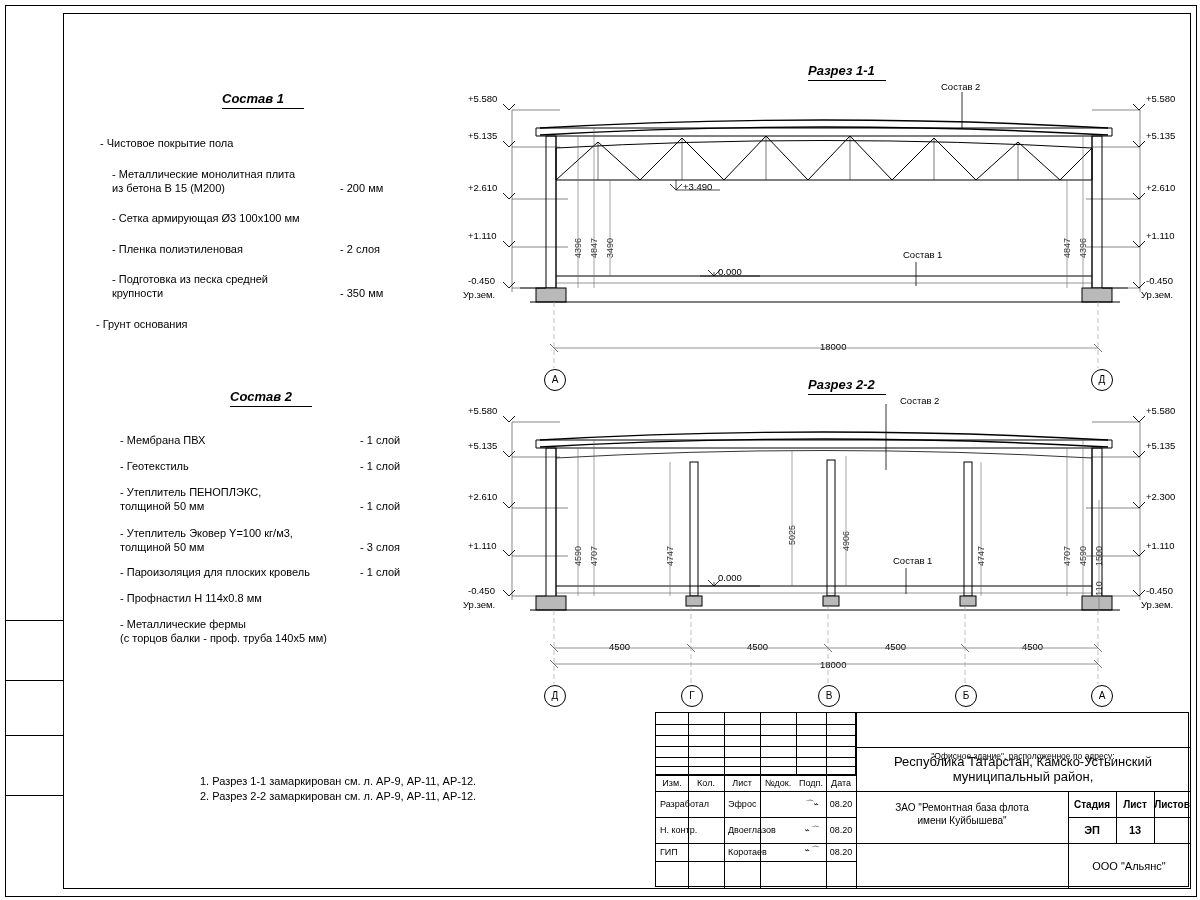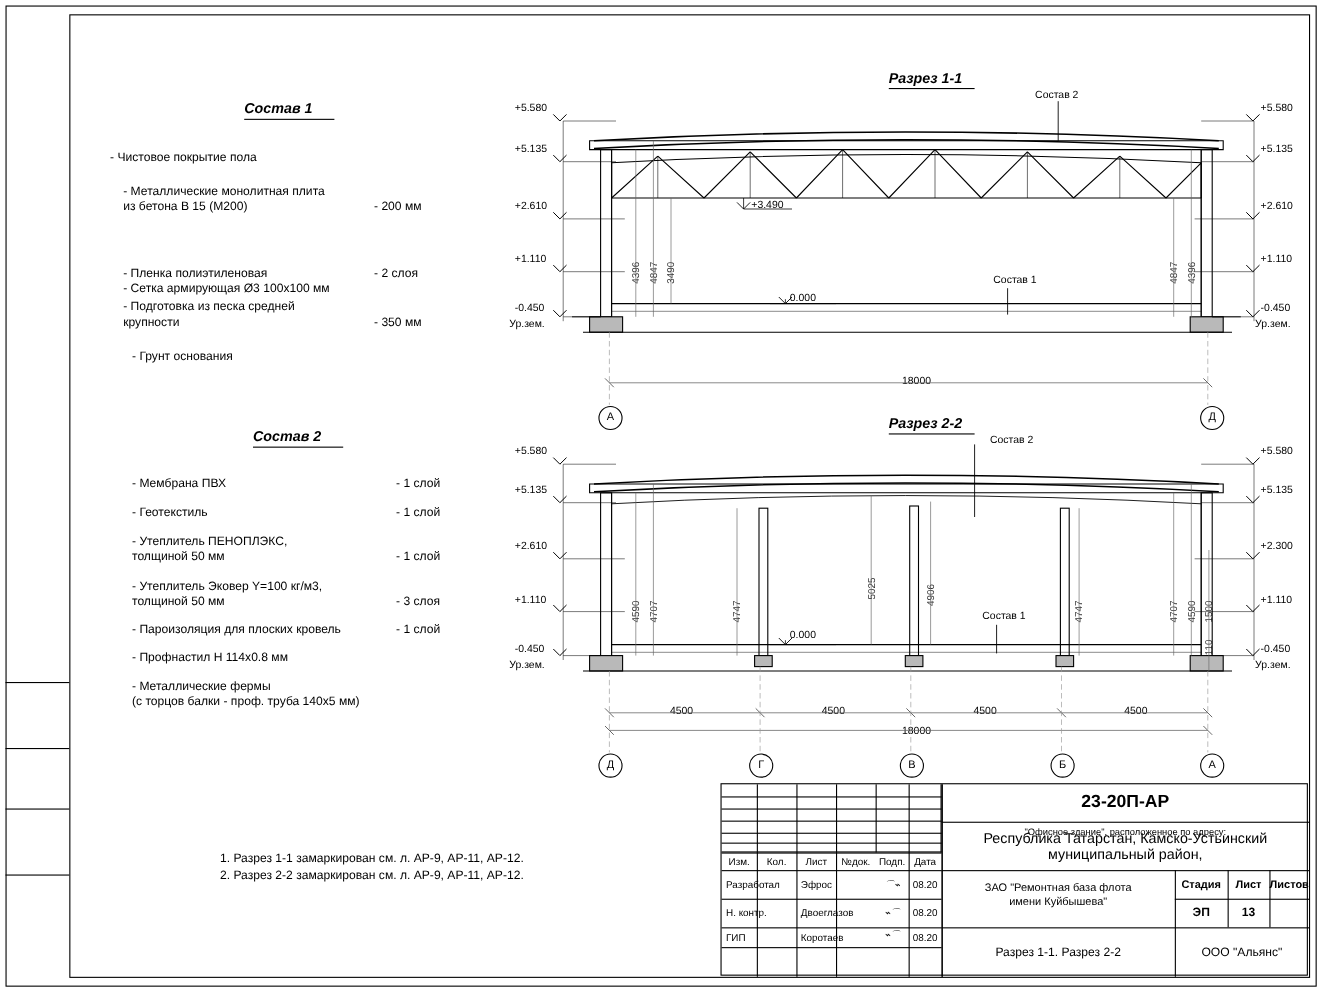--- a/index.html
+++ b/index.html
@@ -48,30 +48,30 @@
 
   <div class="t it b" style="left:222px;top:92px;font-size:13px;">Состав 1</div>
   <div class="title-ul" style="left:222px;top:108px;width:82px;"></div>
 
   <div class="t" style="left:100px;top:137px;">- Чистовое покрытие пола</div>
 
   <div class="t" style="left:112px;top:168px;">- Металлические  монолитная плита</div>
   <div class="t" style="left:112px;top:182px;">  из бетона В 15 (М200)</div>
   <div class="t" style="left:340px;top:182px;">- 200 мм</div>
 
-  <div class="t" style="left:112px;top:212px;margin-top:44px;">- Сетка армирующая Ø3 100х100 мм</div>
+  <div class="t" style="left:112px;top:212px;">- Сетка армирующая Ø3 100х100 мм</div>
 
   <div class="t" style="left:112px;top:243px;">- Пленка полиэтиленовая</div>
   <div class="t" style="left:340px;top:243px;">- 2 слоя</div>
 
   <div class="t" style="left:112px;top:273px;">- Подготовка из песка средней</div>
   <div class="t" style="left:112px;top:287px;">  крупности</div>
   <div class="t" style="left:340px;top:287px;">- 350 мм</div>
 
-  <div class="t" style="left:120px;top:318px;">- Грунт основания</div>
+  <div class="t" style="left:96px;top:318px;">- Грунт основания</div>
 
   <div class="t it b" style="left:230px;top:390px;font-size:13px;">Состав 2</div>
   <div class="title-ul" style="left:230px;top:406px;width:82px;"></div>
 
   <div class="t" style="left:120px;top:434px;">- Мембрана ПВХ</div>
   <div class="t" style="left:360px;top:434px;">- 1 слой</div>
 
   <div class="t" style="left:120px;top:460px;">- Геотекстиль</div>
   <div class="t" style="left:360px;top:460px;">- 1 слой</div>
 
@@ -340,33 +340,31 @@
 
     <div class="vline" style="left:200px;top:0px;height:175px;"></div>
     <div class="hline" style="left:200px;top:34px;width:334px;"></div>
     <div class="hline" style="left:200px;top:78px;width:334px;"></div>
     <div class="hline" style="left:200px;top:130px;width:334px;"></div>
     <div class="vline" style="left:412px;top:78px;height:97px;"></div>
     <div class="vline" style="left:460px;top:78px;height:52px;"></div>
     <div class="vline" style="left:498px;top:78px;height:52px;"></div>
     <div class="hline" style="left:412px;top:104px;width:122px;"></div>
 
-    <div class="cell" style="left:200px;top:0;width:334px;height:34px;font-size:16px;font-weight:bold;">23-20П-АР</div>
 
     <div class="cell" style="left:200px;top:36px;width:334px;height:13px;font-size:8.5px;">"Офисное здание", расположенное по адресу:</div>
     <div class="cell" style="left:200px;top:49px;width:334px;height:13px;font-size:13px;">Республика Татарстан, Камско-Устьинский муниципальный район,</div>
 
     <div class="cell" style="left:200px;top:88px;width:212px;height:13px;font-size:10px;">ЗАО "Ремонтная база флота</div>
     <div class="cell" style="left:200px;top:101px;width:212px;height:13px;font-size:10px;">имени Куйбышева"</div>
 
     <div class="cell" style="left:412px;top:78px;width:48px;height:26px;font-size:10px;font-weight:bold;">Стадия</div>
     <div class="cell" style="left:460px;top:78px;width:38px;height:26px;font-size:10px;font-weight:bold;">Лист</div>
     <div class="cell" style="left:498px;top:78px;width:36px;height:26px;font-size:10px;font-weight:bold;">Листов</div>
 
     <div class="cell" style="left:412px;top:104px;width:48px;height:26px;font-size:11px;font-weight:bold;">ЭП</div>
     <div class="cell" style="left:460px;top:104px;width:38px;height:26px;font-size:11px;font-weight:bold;">13</div>
     <div class="cell" style="left:498px;top:104px;width:36px;height:26px;font-size:11px;font-weight:bold;"></div>
 
-    <div class="cell" style="left:200px;top:130px;width:212px;height:45px;font-size:11px;">Разрез 1-1. Разрез 2-2</div>
     <div class="cell" style="left:412px;top:130px;width:122px;height:45px;font-size:11px;">ООО "Альянс"</div>
   </div>
 
 </div>
 
 </body></html>

